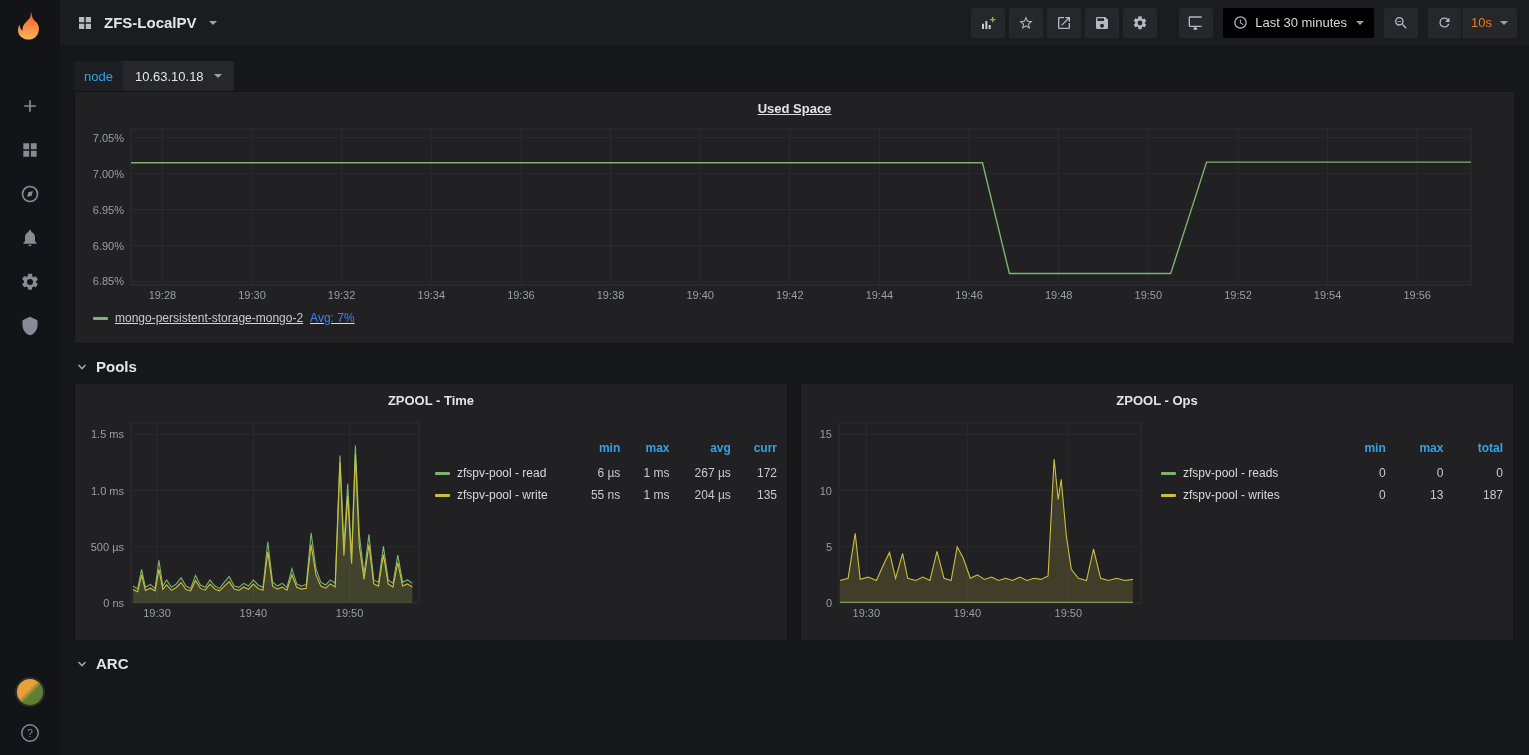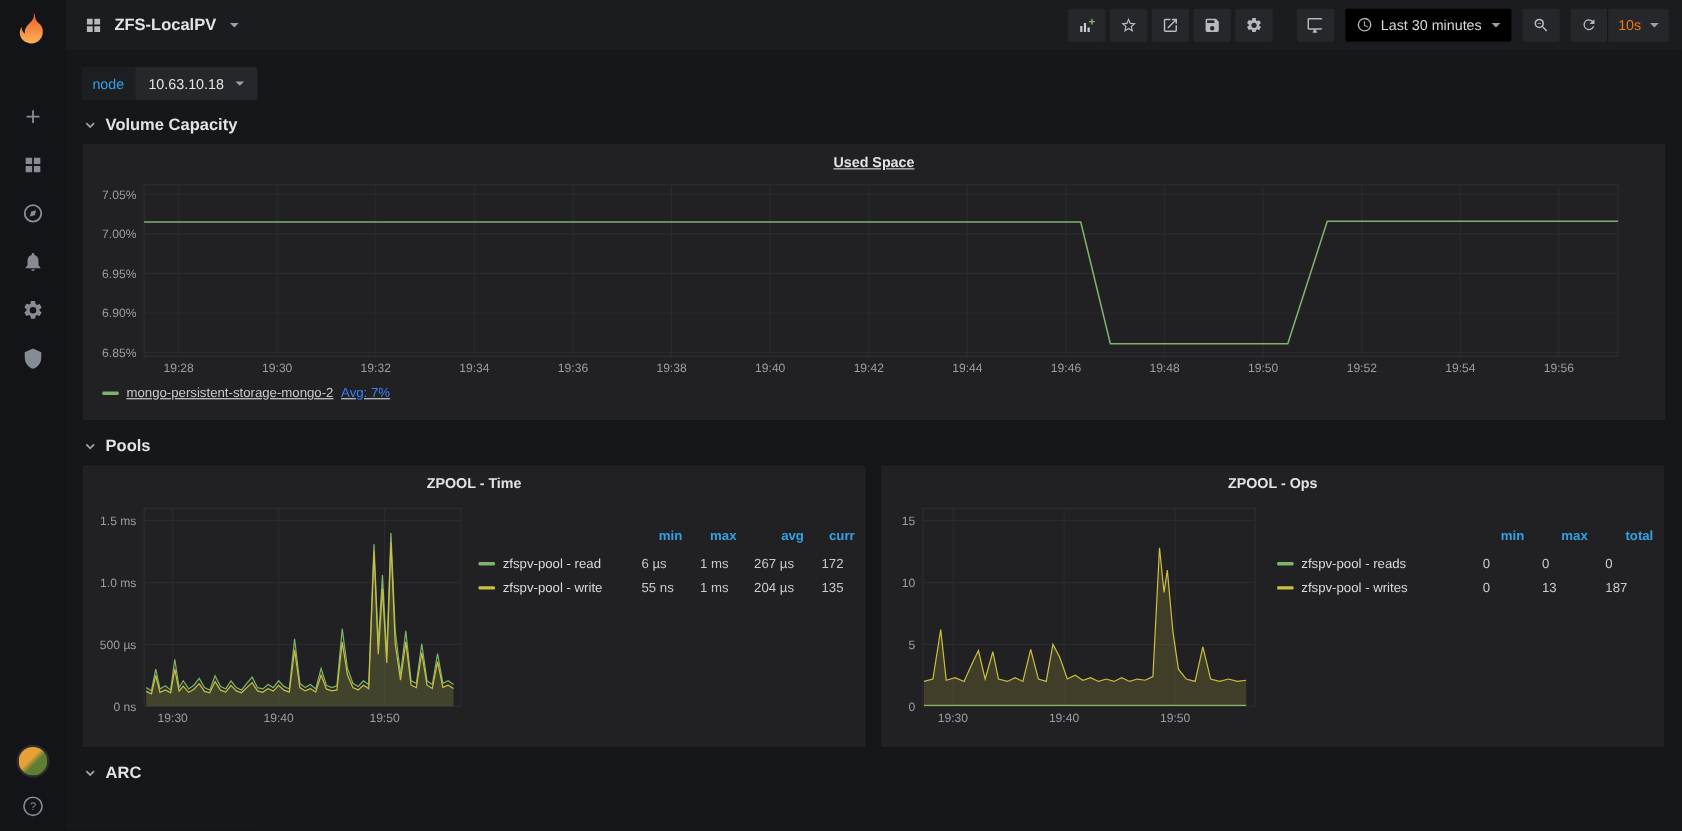--- a/index.html
+++ b/index.html
@@ -60,21 +60,21 @@
   .legend-stat { color:#3b82f6; }
 
   .pools-grid { display:flex; gap:12px; }
   .pools-grid .panel { width:714px; height:258px; }
   .split { display:flex; align-items:flex-start; }
   .chart-col { flex:0 0 342px; }
   .legend-col { flex:1; min-width:0; overflow:hidden; padding:26px 2px 0 10px; }
   .legend-table { width:100%; border-collapse:collapse; font-size:12px; white-space:nowrap; }
   .legend-table th { color:#33a2e5; font-weight:700; text-align:right; padding:2px 0 7px 16px; cursor:pointer; }
   .legend-table th.lbl, .legend-table td.lbl { text-align:left; padding-left:0; }
-  .legend-table td { text-align:left; padding:4px 0 4px 16px; color:#c9cacc; }
+  .legend-table td { text-align:right; padding:4px 0 4px 16px; color:#c9cacc; }
   .legend-table td.lbl span.name { color:#d8d9da; cursor:pointer; }
   .legend-table td.lbl .swatch { margin-right:7px; vertical-align:middle; }
 </style>
 </head>
 <body>
 
 <div class="app">
 
   <aside class="sidebar">
     <button class="logo-btn">
@@ -213,28 +213,20 @@
       <div class="var-row">
         <div class="var-box">
           <span class="var-label">node</span>
           <button class="var-value">
             <span>10.63.10.18</span>
             <span class="caret"></span>
           </button>
         </div>
       </div>
 
-      <div class="row-header">
-        <span class="chev">
-          <svg viewBox="0 0 12 12">
-              <path d="M2.5 4 6 7.5 9.5 4" fill="none" stroke="#9fa3a9" stroke-width="1.6"></path>
-            </svg>
-        </span>
-        <span class="row-title">Volume Capacity</span>
-      </div>
 
       <section class="panel" style="height:253px;text-decoration:underline;">
         <div class="panel-title">Used Space</div>
         <svg id="chart0" class="chart" viewBox="0 0 1422 186" width="1422" height="186">
             <rect x="48" y="8" width="1340" height="156" fill="none" stroke="#2e2f33"></rect>
             <line x1="79.4" y1="8" x2="79.4" y2="164" stroke="#2a2b2f"></line>
             <text class="tick" x="79.4" y="178" text-anchor="middle">19:28</text>
             <line x1="169.0" y1="8" x2="169.0" y2="164" stroke="#2a2b2f"></line>
             <text class="tick" x="169.0" y="178" text-anchor="middle">19:30</text>
             <line x1="258.6" y1="8" x2="258.6" y2="164" stroke="#2a2b2f"></line>

